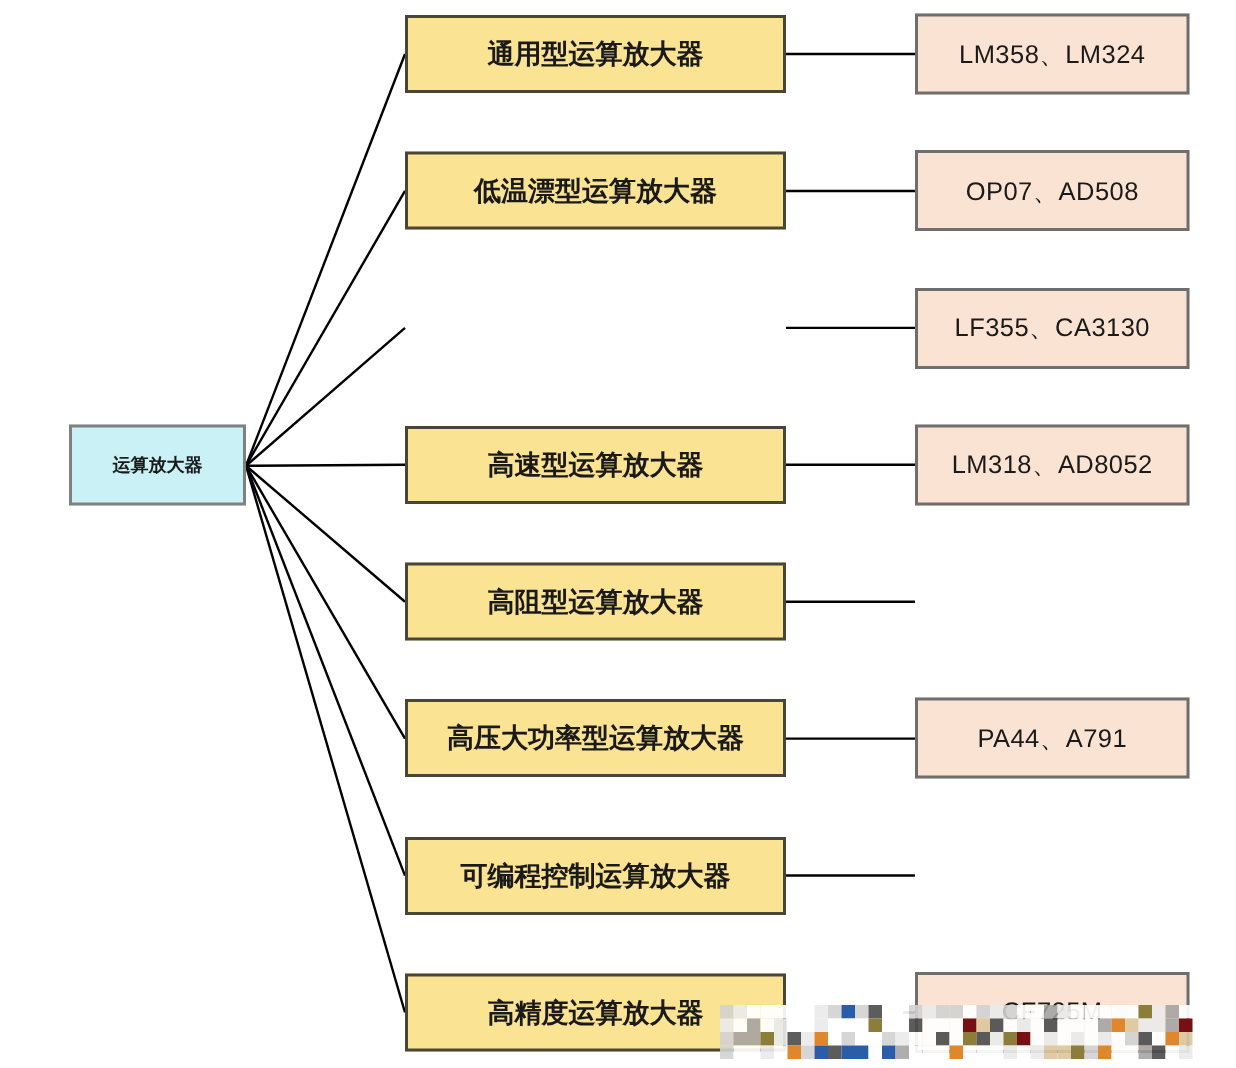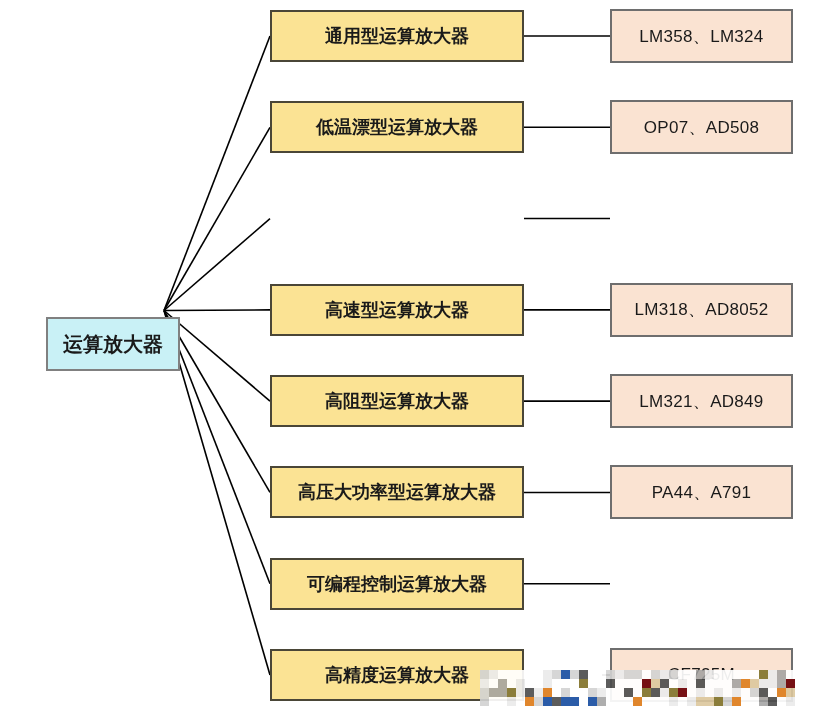--- a/index.html
+++ b/index.html
@@ -9,23 +9,23 @@
     font-family:"Liberation Sans","DejaVu Sans",sans-serif;
     color:var(--text,#1a1a1a);
   }
   svg.connectors{position:absolute;left:0;top:0;z-index:1;}
   .node{
     position:absolute;box-sizing:border-box;z-index:2;
     display:flex;align-items:center;justify-content:center;
     text-align:center;white-space:nowrap;
   }
   .root-node{
-    left:46px;top:283px;width:134px;height:54px;
+    left:46px;top:283px;width:118px;height:54px;
     background:var(--root-fill);border:2px solid var(--root-border);
-    font-size:20px;font-weight:600;margin-top:34px;
+    font-size:12px;font-weight:600;
   }
   .category-node{
     left:270px;width:254px;height:52px;
     top:calc(10px + var(--i) * 91.2857px);
     background:var(--category-fill);border:2px solid var(--category-border);
     font-size:18px;font-weight:600;
   }
   .parts-node{
     left:610px;width:183px;height:54px;
     top:calc(9px + var(--i) * 91.2857px);
@@ -65,22 +65,22 @@
   <div class="node category-node" style="--i:0">通用型运算放大器</div>
   <div class="node category-node" style="--i:1">低温漂型运算放大器</div>
   <div class="node category-node" style="--i:3">高速型运算放大器</div>
   <div class="node category-node" style="--i:4">高阻型运算放大器</div>
   <div class="node category-node" style="--i:5">高压大功率型运算放大器</div>
   <div class="node category-node" style="--i:6">可编程控制运算放大器</div>
   <div class="node category-node" style="--i:7">高精度运算放大器</div>
 
   <div class="node parts-node" style="--i:0">LM358、LM324</div>
   <div class="node parts-node" style="--i:1">OP07、AD508</div>
+  <div class="node parts-node" style="--i:2">LF355、CA3130</div>
   <div class="node parts-node" style="--i:3">LM318、AD8052</div>
-  <div class="node parts-node" style="--i:4">LM321、AD849</div>
   <div class="node parts-node" style="--i:5">PA44、A791</div>
   <div class="node parts-node" style="--i:7">CF725M</div>
 
   <div class="watermark">
     <div class="wm-white"></div>
   <div class="wm-cell" style="left: 480px; top: 670px; background: rgba(210, 210, 210, 0.9);"></div>
       <div class="wm-cell" style="left: 489px; top: 670px; background: rgba(234, 234, 234, 0.92);"></div>
       <div class="wm-cell" style="left: 498px; top: 670px; background: rgba(255, 255, 255, 0.92);"></div>
       <div class="wm-cell" style="left: 507px; top: 670px; background: rgba(255, 255, 255, 0.92);"></div>
       <div class="wm-cell" style="left: 516px; top: 670px; background: rgba(255, 255, 255, 0.92);"></div>

